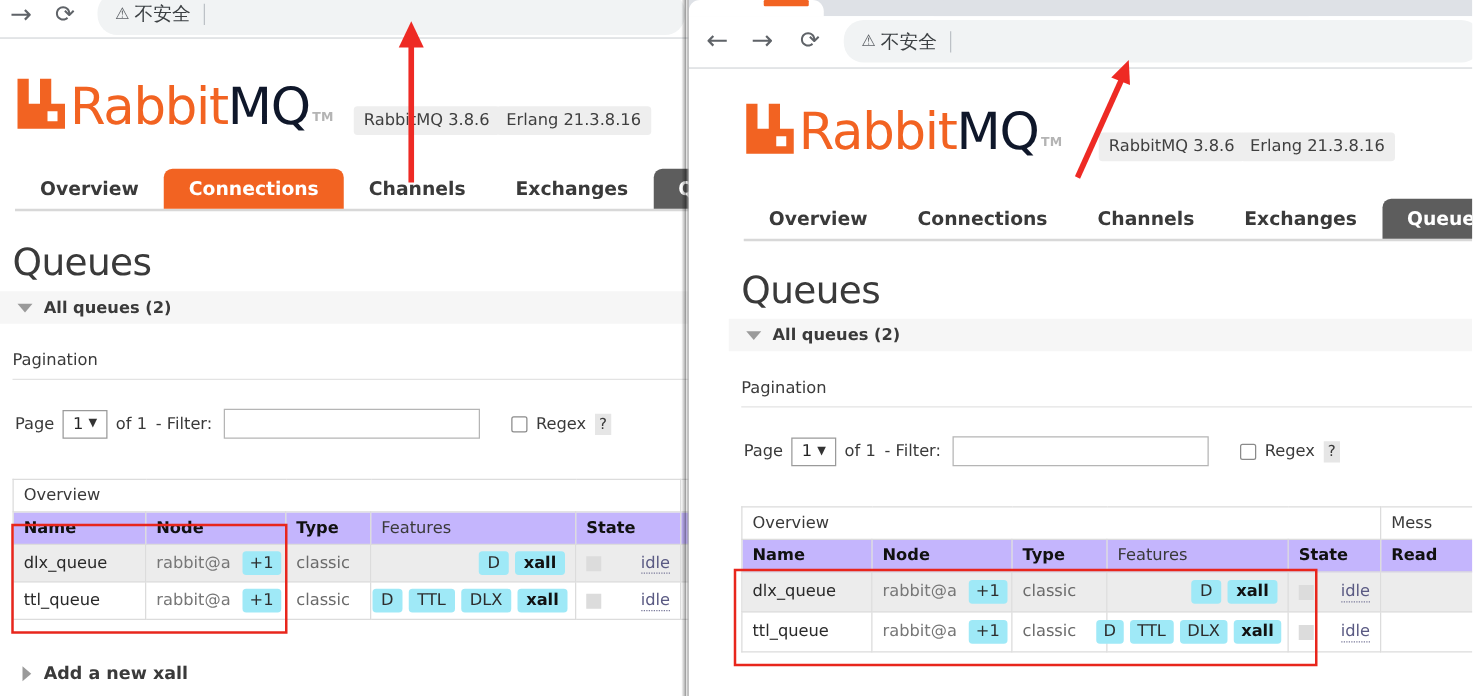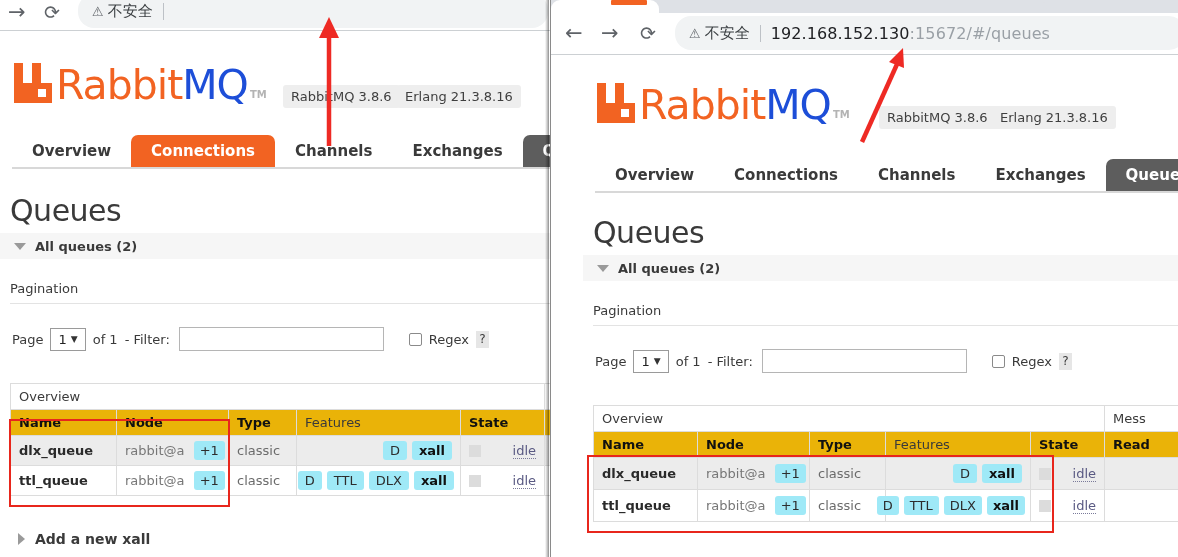--- a/index.html
+++ b/index.html
@@ -45,21 +45,21 @@
   .toolbar-underline { position:absolute; left:0; right:0; height:1px; background:#ccd0d3; }
 
   
   .page { position:absolute; left:0; right:0; background:#fff; overflow:hidden; }
 
   .rmq-header { position:absolute; display:flex; align-items:flex-end; }
   .rmq-logo { display:flex; align-items:flex-end; }
   .logo-mark { display:block; }
   .logo-word { font-family:"DejaVu Sans","Liberation Sans",sans-serif; font-weight:400; letter-spacing:-1px; line-height:0.95; }
   .logo-word .w1 { color:#f26322; }
-  .logo-word .w2 { color:#1d4ed8; }
+  .logo-word .w2 { color:#0f172a; }
   .logo-tm { color:#b4b4b4; font-weight:700; }
 
   .badge-pill {
     background:#eeeeee; color:#3f3f3f; border-radius:3px;
     white-space:nowrap; font-family:"DejaVu Sans","Liberation Sans",sans-serif;
   }
 
   .rmq-tabs { position:absolute; display:flex; align-items:flex-end; }
   .rmq-tab {
     font-weight:700; color:#3a3a3a; white-space:nowrap;
@@ -89,25 +89,25 @@
   }
   .sel .chev { font-size:9px; color:#333; }
   .txtinput { border:1px solid #b5b5b5; background:#fff; }
   .cbox { border:1px solid #8a8a8a; background:#fff; border-radius:2px; }
   .qmark { background:#e6e6e6; color:#3a3a3a; text-align:center; }
 
   
   .qtable { position:absolute; border-collapse:collapse; table-layout:fixed; }
   .qtable td, .qtable th { border:1px solid #dcdcdc; text-align:left; vertical-align:middle; }
   .ovhead td { color:#3a3a3a; font-weight:400; background:#fff; }
-  .colhead th { font-weight:700; color:#111; background:#eab308; white-space:nowrap; }
+  .colhead th { font-weight:700; color:#111; background:#c4b5fd; white-space:nowrap; }
   .colhead th.light { font-weight:400; color:#3a3a3a; }
   .qrow td { background:#fff; }
   .qrow.alt td { background:#ececec; }
-  .cell-name { font-weight:700; color:#2a2a2a; white-space:nowrap;margin-left:30px; }
+  .cell-name { font-weight:400; color:#2a2a2a; white-space:nowrap;margin-left:30px; }
   .cell-node { color:#777; white-space:nowrap; }
   .cell-type { color:#6b6b6b; }
   .chip { background:#9fe9f7; color:#2d2d2d; border-radius:3px; display:inline-block; white-space:nowrap; }
   .chip.bold { font-weight:700; color:#111; }
   .feat-wrap { display:flex; align-items:center; gap:5px; }
   .feat-wrap.right { justify-content:flex-end; }
   .state-wrap { display:flex; align-items:center; justify-content:space-between; }
   .state-sq { background:#dcdcdc; }
   .state-idle { color:#5a5a83; border-bottom:1px dotted #7a7a9a; }
 
@@ -287,21 +287,20 @@
       <span class="nav-btn" style="left:14px;">←</span>
       <span class="nav-btn" style="left:50px;">→</span>
       <span class="nav-btn reload" style="left:89px;">⟳</span>
 
       <div class="omnibox" style="left:124px; top:3px; height:34px; width:510px; padding:0 14px;">
         <span class="warn-wrap">
           <span class="warn-tri">⚠</span>
           <span class="warn-text">不安全</span>
         </span>
         <span class="vsep"></span>
-        <span class="url"><span class="host">192.168.152.130</span><span>:15672/#/queues</span></span>
       </div>
     </div>
     <div class="toolbar-underline" style="top:54px;"></div>
 
     <div class="page" style="top:55px; height:502px;">
 
       <div class="rmq-header" style="left:44px; top:26px;">
         <div class="rmq-logo">
           <svg class="logo-mark" width="42" height="44" viewBox="0 0 42 44">
             <path d="M2 2 h9 v20 h9 V2 h9 v20 h11 v20 H2 Z" fill="#f26322"></path>

